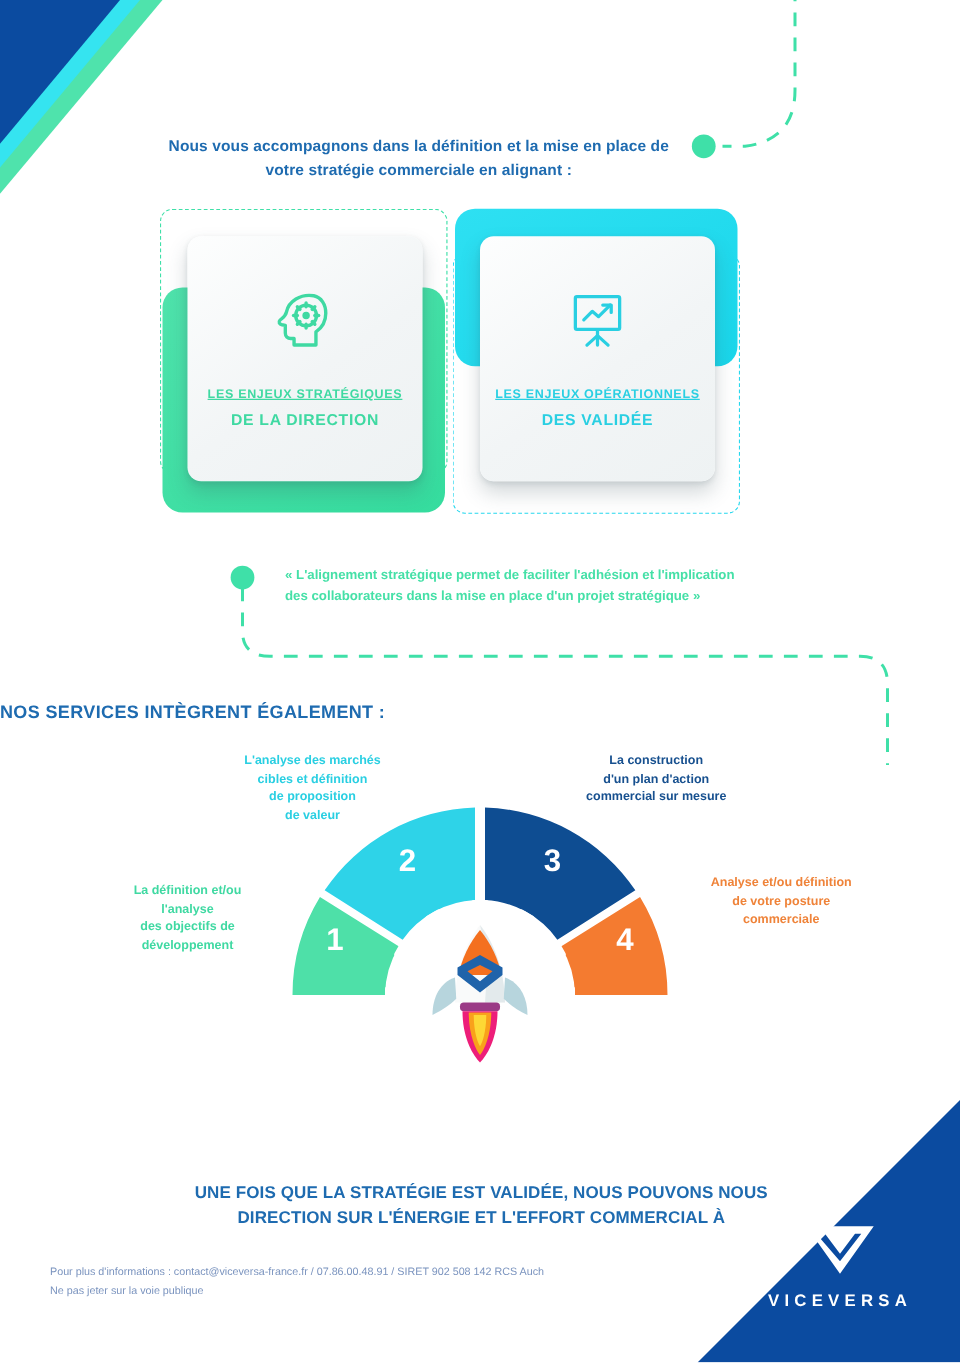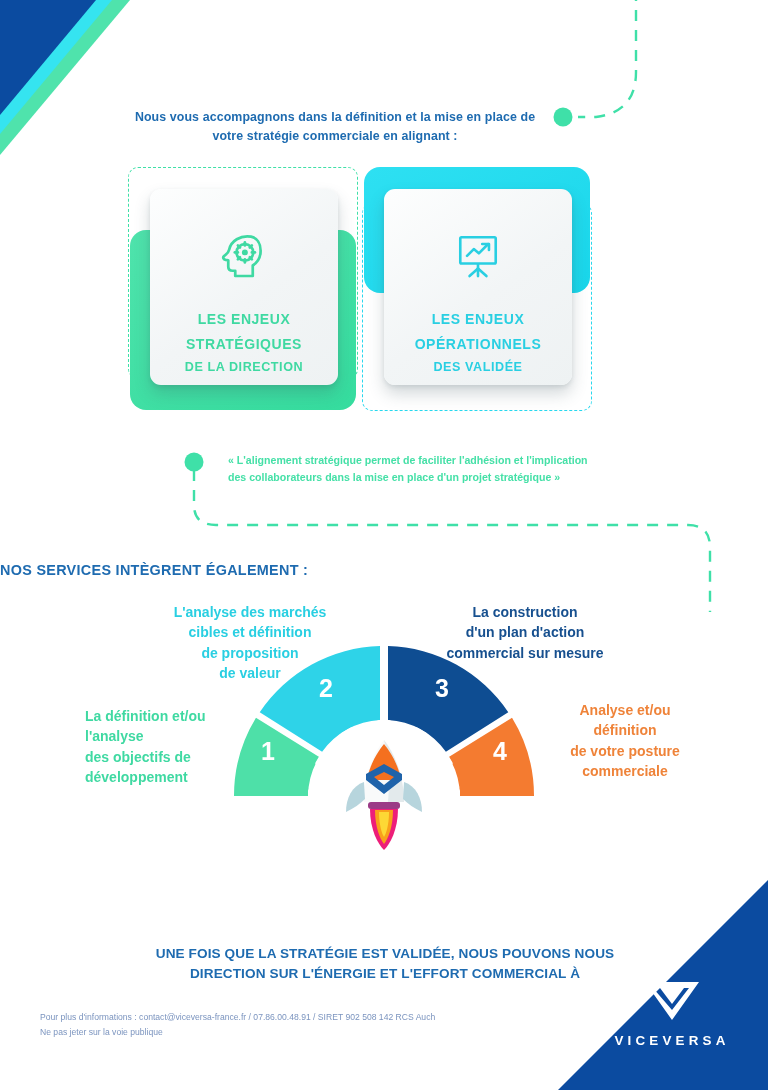--- a/index.html
+++ b/index.html
@@ -57,21 +57,21 @@
     box-shadow:0 9px 16px rgba(60,80,90,.22), 0 2px 4px rgba(60,80,90,.12);
   }
   .card-icon{
     position:absolute;left:0;right:0;top:34px;height:64px;
     display:flex;align-items:center;justify-content:center;
   }
   .card-text{
     position:absolute;left:6px;right:6px;top:118px;text-align:center;
     font-weight:bold;letter-spacing:.55px;line-height:1.75;
   }
-  .card-text .l1{display:block;font-size:14px;}
+  .card-text .l1{display:block;font-size:10px;text-decoration:underline;}
   .card-text .l2{display:block;font-size:12.6px;}
   .left .card-text{color:#3fd9a2;}
   .right .card-text{color:#29cfe2;}
 
   
   .conn{position:absolute;left:0;top:0;width:768px;height:1090px;pointer-events:none;}
 
   
   .quote{
     position:absolute;left:228px;top:452px;width:420px;
@@ -80,22 +80,22 @@
 
   
   .svc-title{
     position:absolute;left:0;right:0;top:562px;text-align:left;
     color:#1e6bb0;font-weight:bold;font-size:14.4px;letter-spacing:.3px;
   }
 
   
   .arc-wrap{position:absolute;left:160px;top:596px;width:448px;height:300px;}
 
-  .arclabel{position:absolute;font-weight:bold;font-size:14px;line-height:1.45;}
-  .lbl1{left:-75px;top:110px;width:130px;text-align:left;color:#3fd9a2;}
+  .arclabel{position:absolute;font-weight:bold;font-size:10px;line-height:1.45;}
+  .lbl1{left:-75px;top:110px;width:130px;text-align:center;color:#3fd9a2;}
   .lbl2{left:10px;top:6px;width:160px;text-align:center;color:#29cfe2;}
   .lbl3{left:280px;top:6px;width:170px;text-align:center;color:#17508f;}
   .lbl4{left:390px;top:104px;width:150px;text-align:center;color:#ef8339;}
 
   
   .statement{
     position:absolute;left:150px;top:920px;width:470px;text-align:center;
     color:#1e6bb0;font-weight:bold;font-size:13.6px;line-height:1.5;letter-spacing:.1px;margin-top:24px;
   }
 

